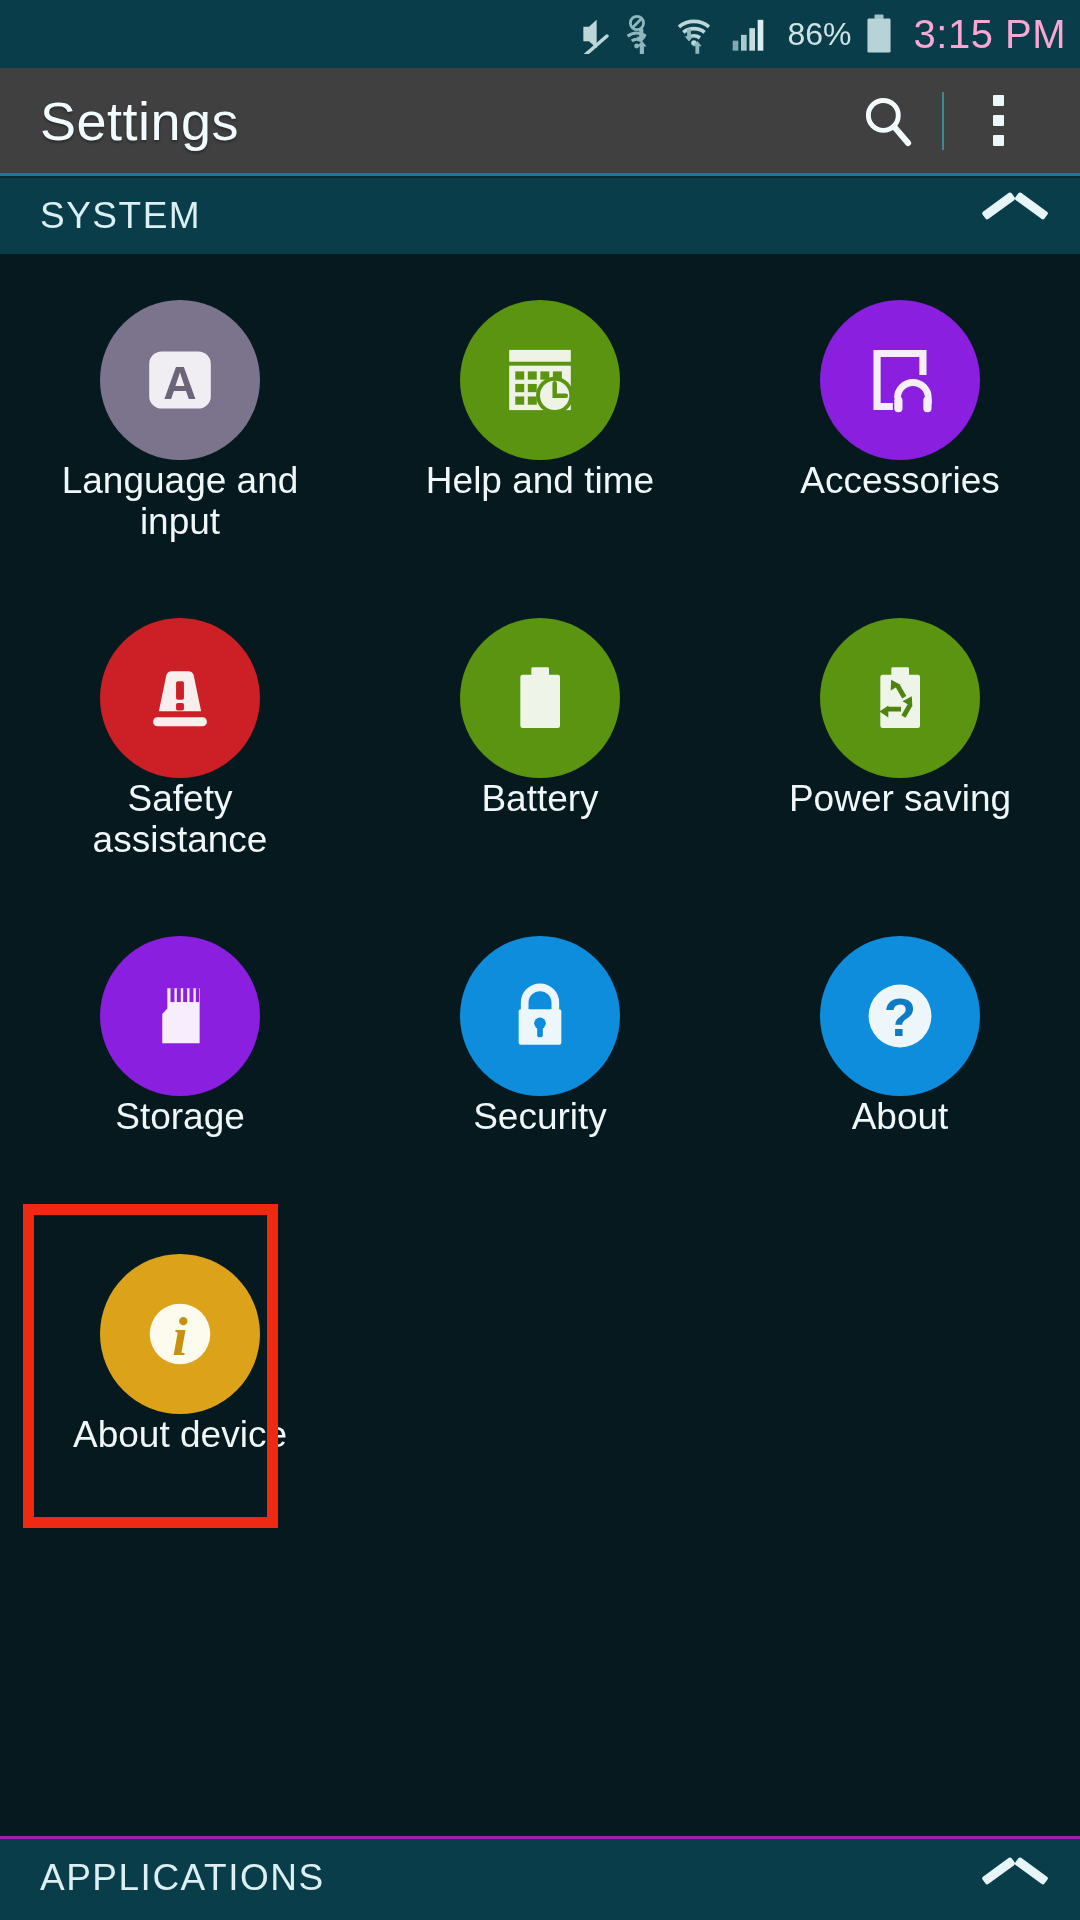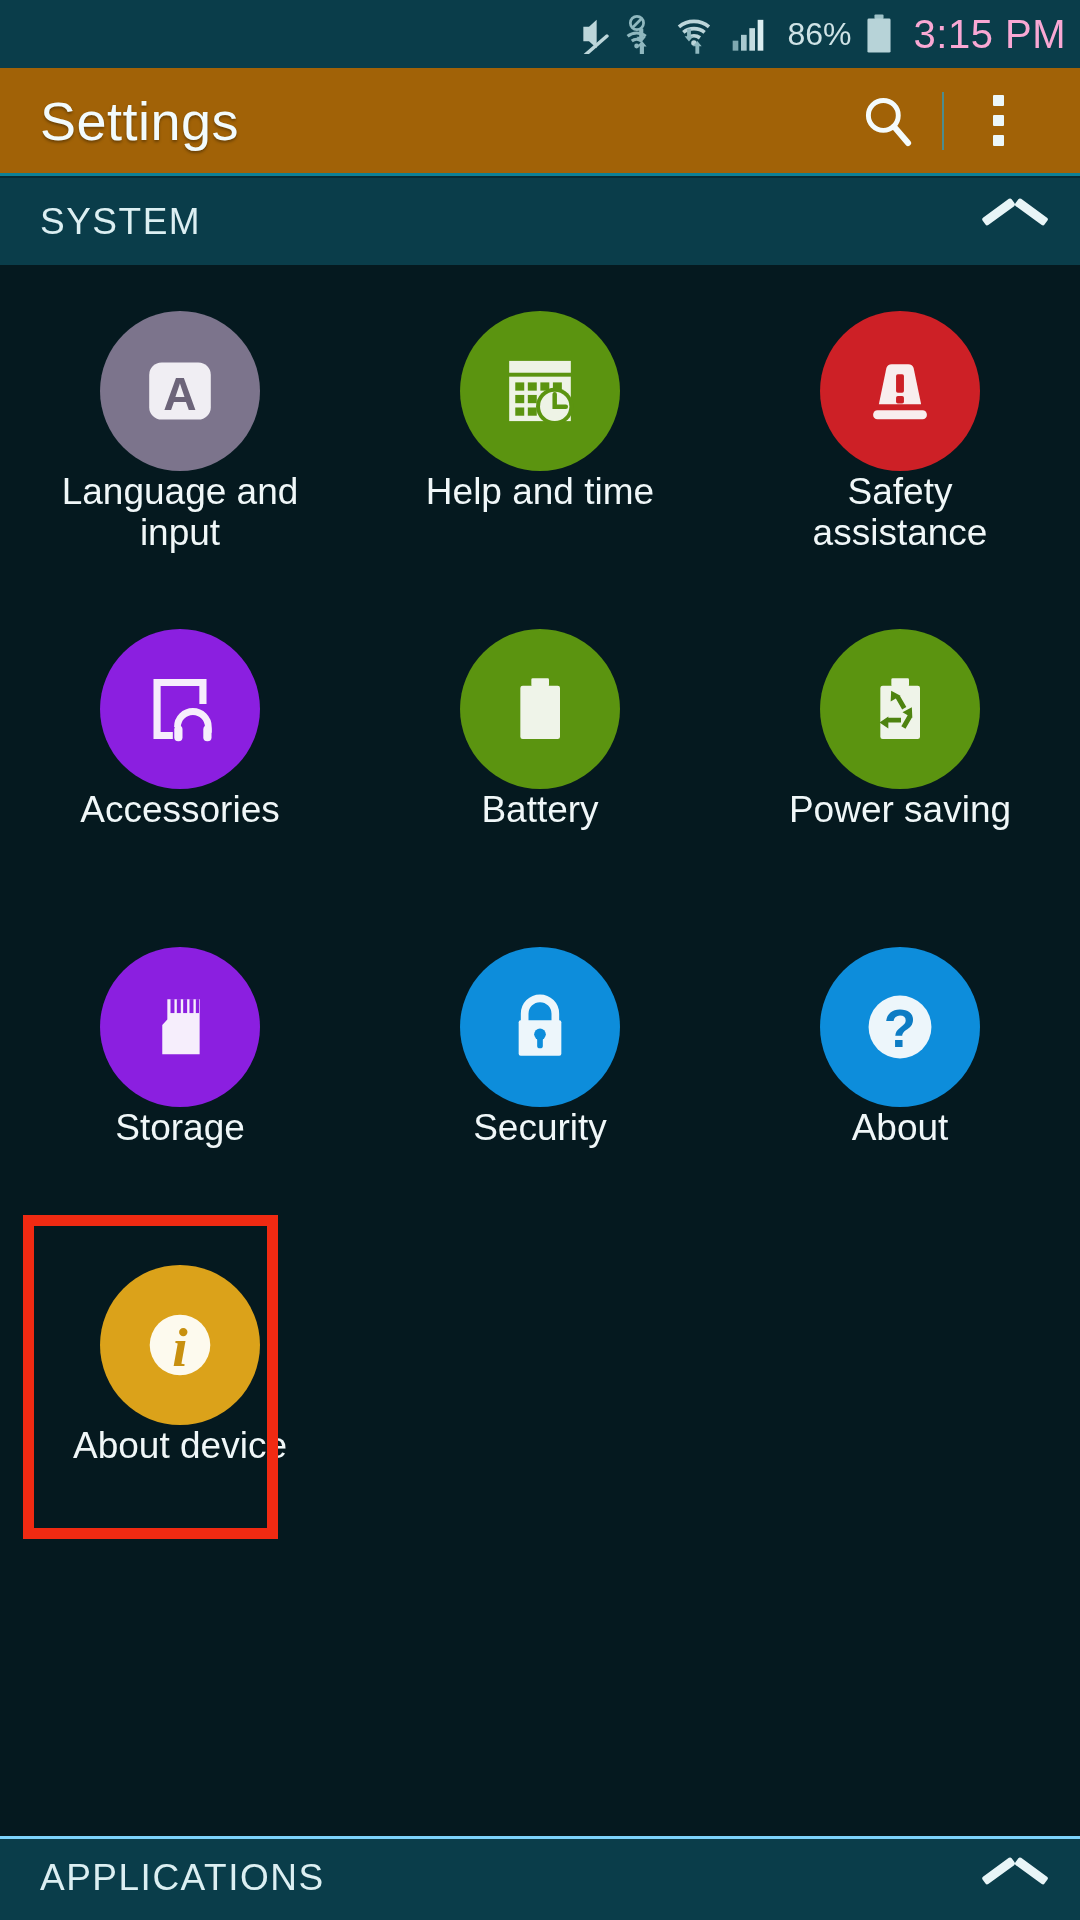--- a/index.html
+++ b/index.html
@@ -32,21 +32,21 @@
     margin:0 2px 0 4px;
   }
   .clock{
     color:#f9a8d4; font-size:40px; letter-spacing:0.5px;
     margin-left:10px; font-weight:400;
   }
 
   
   .action-bar{
     height:108px;
-    background:#a16207;
+    background:#404040;
     display:flex; align-items:center;
     padding:0 34px 0 40px;
     flex:none;
     border-bottom:3px solid #0d8096;
   }
   .app-title{
     color:#f2fbfd; font-size:54px; font-weight:400;
     letter-spacing:0.5px; flex:1;
     text-shadow:0 2px 3px rgba(0,0,0,.35);
   }
@@ -58,21 +58,21 @@
   }
   .bar-divider{
     width:2px; height:58px; background:#3e94a5; opacity:.85;
     margin:0 6px;
   }
   .kebab{ display:flex; flex-direction:column; gap:9px; align-items:center; }
   .kebab span{ width:11px; height:11px; background:#ecf7f9; border-radius:1px; }
 
   
   .section-head{
-    height:89px;
+    height:78px;
     background:#0a3d4a;
     display:flex; align-items:center;
     padding:0 34px 0 40px;
     flex:none;
     border-top:2px solid #062b35;
   }
   .section-title{
     color:#dceff2; font-size:37px; letter-spacing:1.5px; flex:1;
   }
   .chev{ width:62px; height:40px; position:relative; }
@@ -113,21 +113,21 @@
     position:absolute;
     border:11px solid #f02a12;
     pointer-events:none;
   }
 
   
   .section-bottom{
     height:84px; background:#0a3d4a; flex:none;
     display:flex; align-items:flex-start;
     padding:18px 34px 0 40px;
-    border-top:3px solid #7dd3fc;
+    border-top:3px solid #a21caf;
     overflow:hidden;
   }
   .section-bottom .section-title{ font-size:37px; letter-spacing:1.5px;}
   .section-bottom .chev{ margin-top:4px; }
 </style>
 </head>
 <body>
 
 <div id="screen">
 
@@ -231,41 +231,41 @@
             </g>
             <circle cx="16.1" cy="16.3" r="5.2" fill="#5b9410"></circle>
             <circle cx="16.1" cy="16.3" r="4.1" fill="#eef3e6"></circle>
             <path d="M16.1 12.9 v3.5 h3.1" stroke="#5b9410" stroke-width="1.25" fill="none" stroke-linecap="round"></path>
           </svg>
         </div>
         <div class="tile-label">Help and time</div>
       </div>
 
       <div class="tile">
+        <div class="badge" style="background:#8b1fe0">
+          <svg width="86" height="86" viewBox="0 0 24 24">
+            <path d="M4.6 3.6 h14.8 v7.0 h-2.0 V5.6 H6.6 v12.8 h3.4 v2.0 H4.6 Z" fill="#f6eefc"></path>
+            <path d="M11.3 17.0 a4.3 4.3 0 0 1 8.6 0 v1.6" fill="none" stroke="#f6eefc" stroke-width="1.9"></path>
+            <rect x="10.4" y="16.6" width="2.3" height="4.4" rx="1.1" fill="#f6eefc"></rect>
+            <rect x="18.5" y="16.6" width="2.3" height="4.4" rx="1.1" fill="#f6eefc"></rect>
+          </svg>
+        </div>
+        <div class="tile-label">Accessories</div>
+      </div>
+
+      <div class="tile">
         <div class="badge" style="background:#cd2026">
           <svg width="86" height="86" viewBox="0 0 24 24">
             <path d="M8.2 5.6 q0.3 -1.1 1.5 -1.1 h4.6 q1.2 0 1.5 1.1 l2.1 10.1 H6.1 Z" fill="#f8eeee"></path>
             <rect x="10.9" y="7.3" width="2.2" height="5.2" rx="0.5" fill="#cd2026"></rect>
             <rect x="10.9" y="13.4" width="2.2" height="2.1" rx="0.5" fill="#cd2026"></rect>
             <rect x="4.5" y="17.4" width="15" height="2.5" rx="1.2" fill="#f8eeee"></rect>
           </svg>
         </div>
         <div class="tile-label">Safety<br>assistance</div>
-      </div>
-
-      <div class="tile">
-        <div class="badge" style="background:#8b1fe0">
-          <svg width="86" height="86" viewBox="0 0 24 24">
-            <path d="M4.6 3.6 h14.8 v7.0 h-2.0 V5.6 H6.6 v12.8 h3.4 v2.0 H4.6 Z" fill="#f6eefc"></path>
-            <path d="M11.3 17.0 a4.3 4.3 0 0 1 8.6 0 v1.6" fill="none" stroke="#f6eefc" stroke-width="1.9"></path>
-            <rect x="10.4" y="16.6" width="2.3" height="4.4" rx="1.1" fill="#f6eefc"></rect>
-            <rect x="18.5" y="16.6" width="2.3" height="4.4" rx="1.1" fill="#f6eefc"></rect>
-          </svg>
-        </div>
-        <div class="tile-label">Accessories</div>
       </div>
 
       <div class="tile">
         <div class="badge" style="background:#5b9410">
           <svg width="80" height="80" viewBox="0 0 24 24">
             <rect x="9.4" y="2.8" width="5.3" height="2.4" rx="0.4" fill="#eff4e9"></rect>
             <rect x="6.1" y="5.0" width="11.9" height="16.0" rx="0.7" fill="#eff4e9"></rect>
           </svg>
         </div>
         <div class="tile-label">Battery</div>

